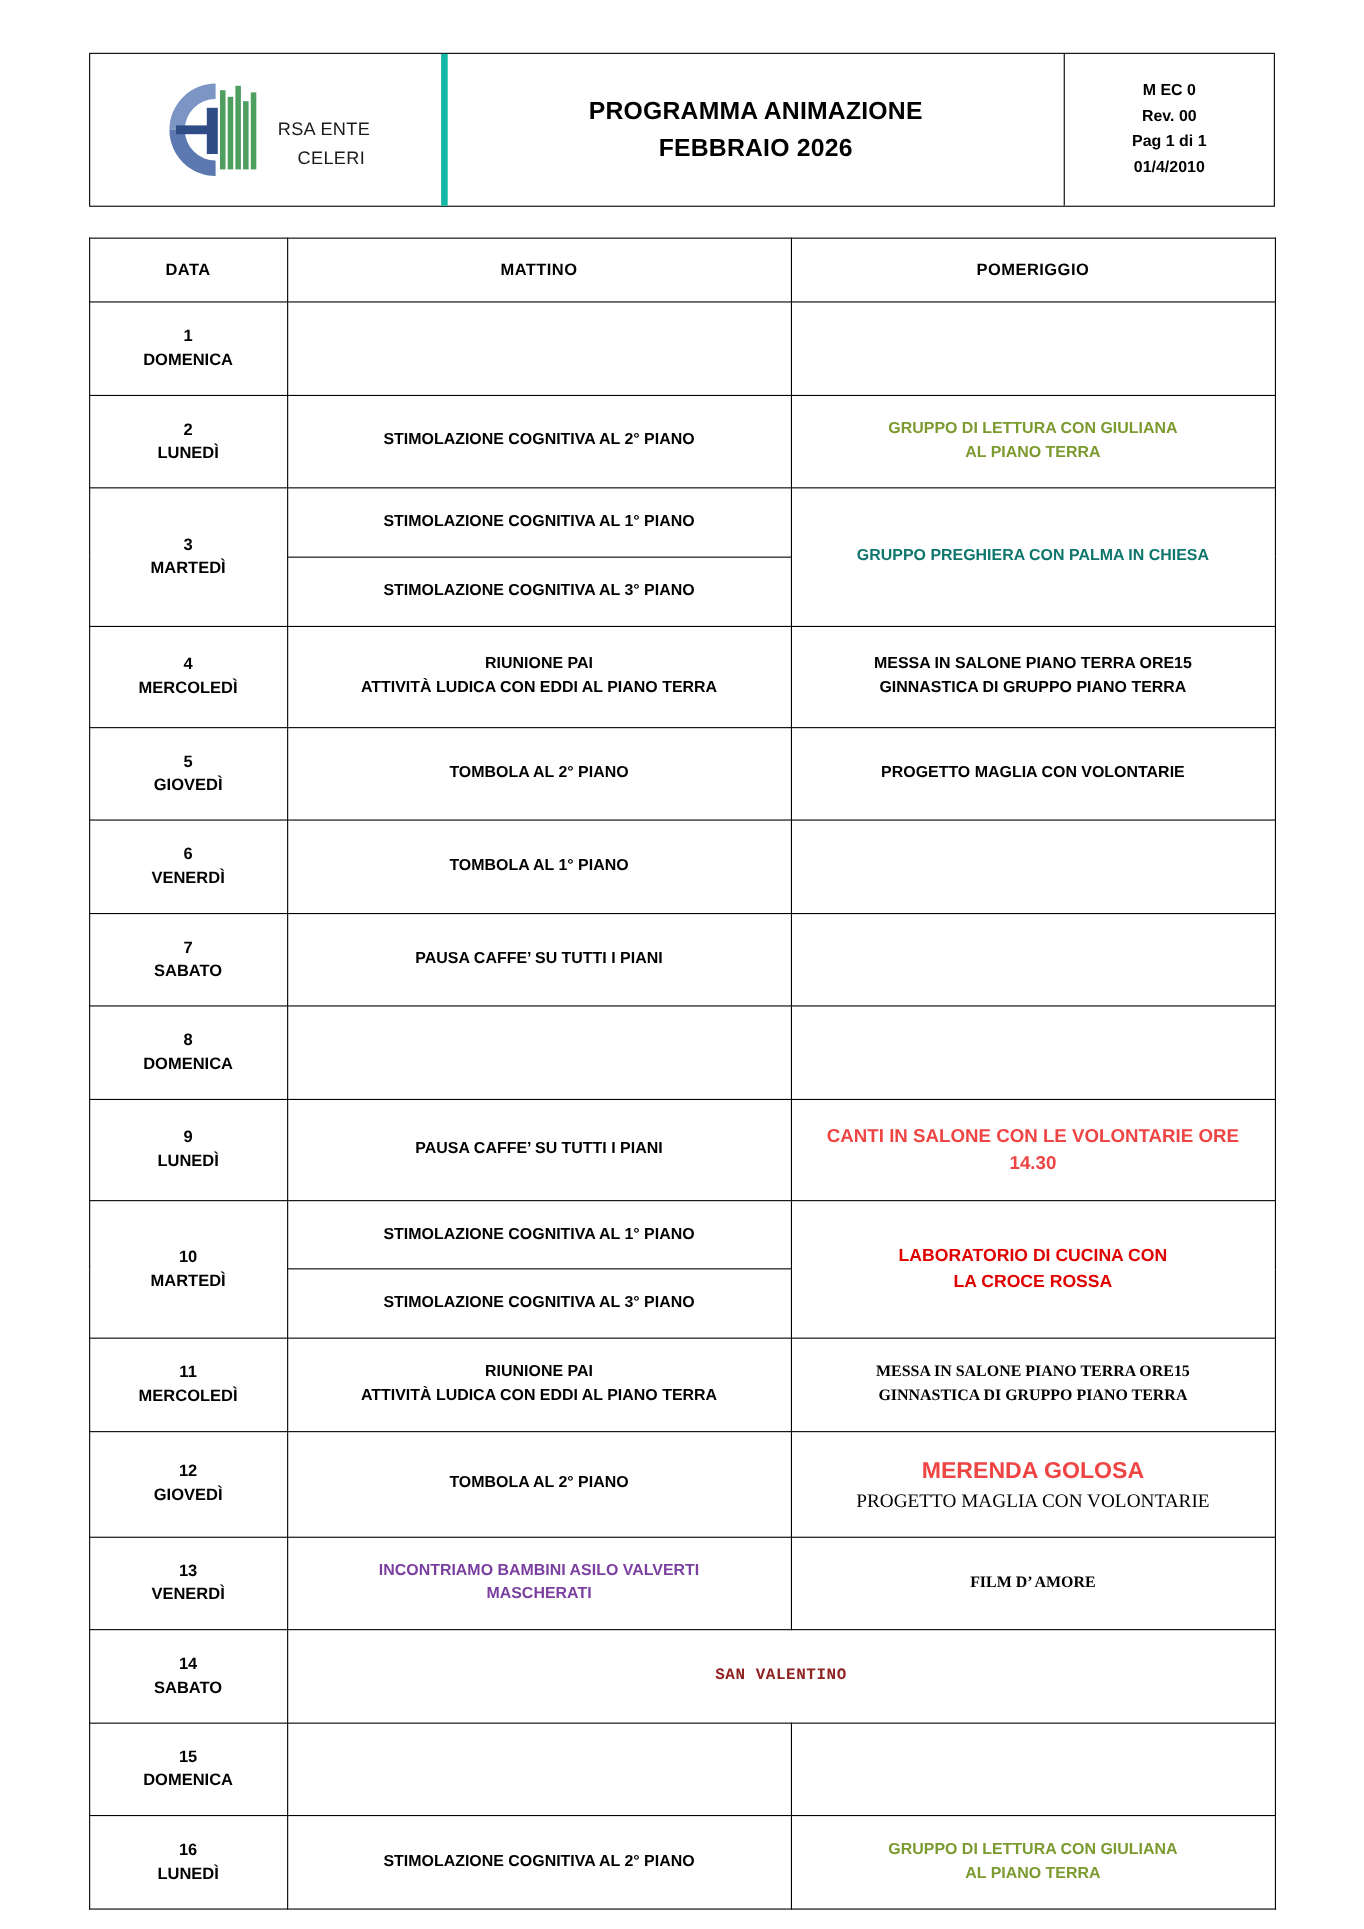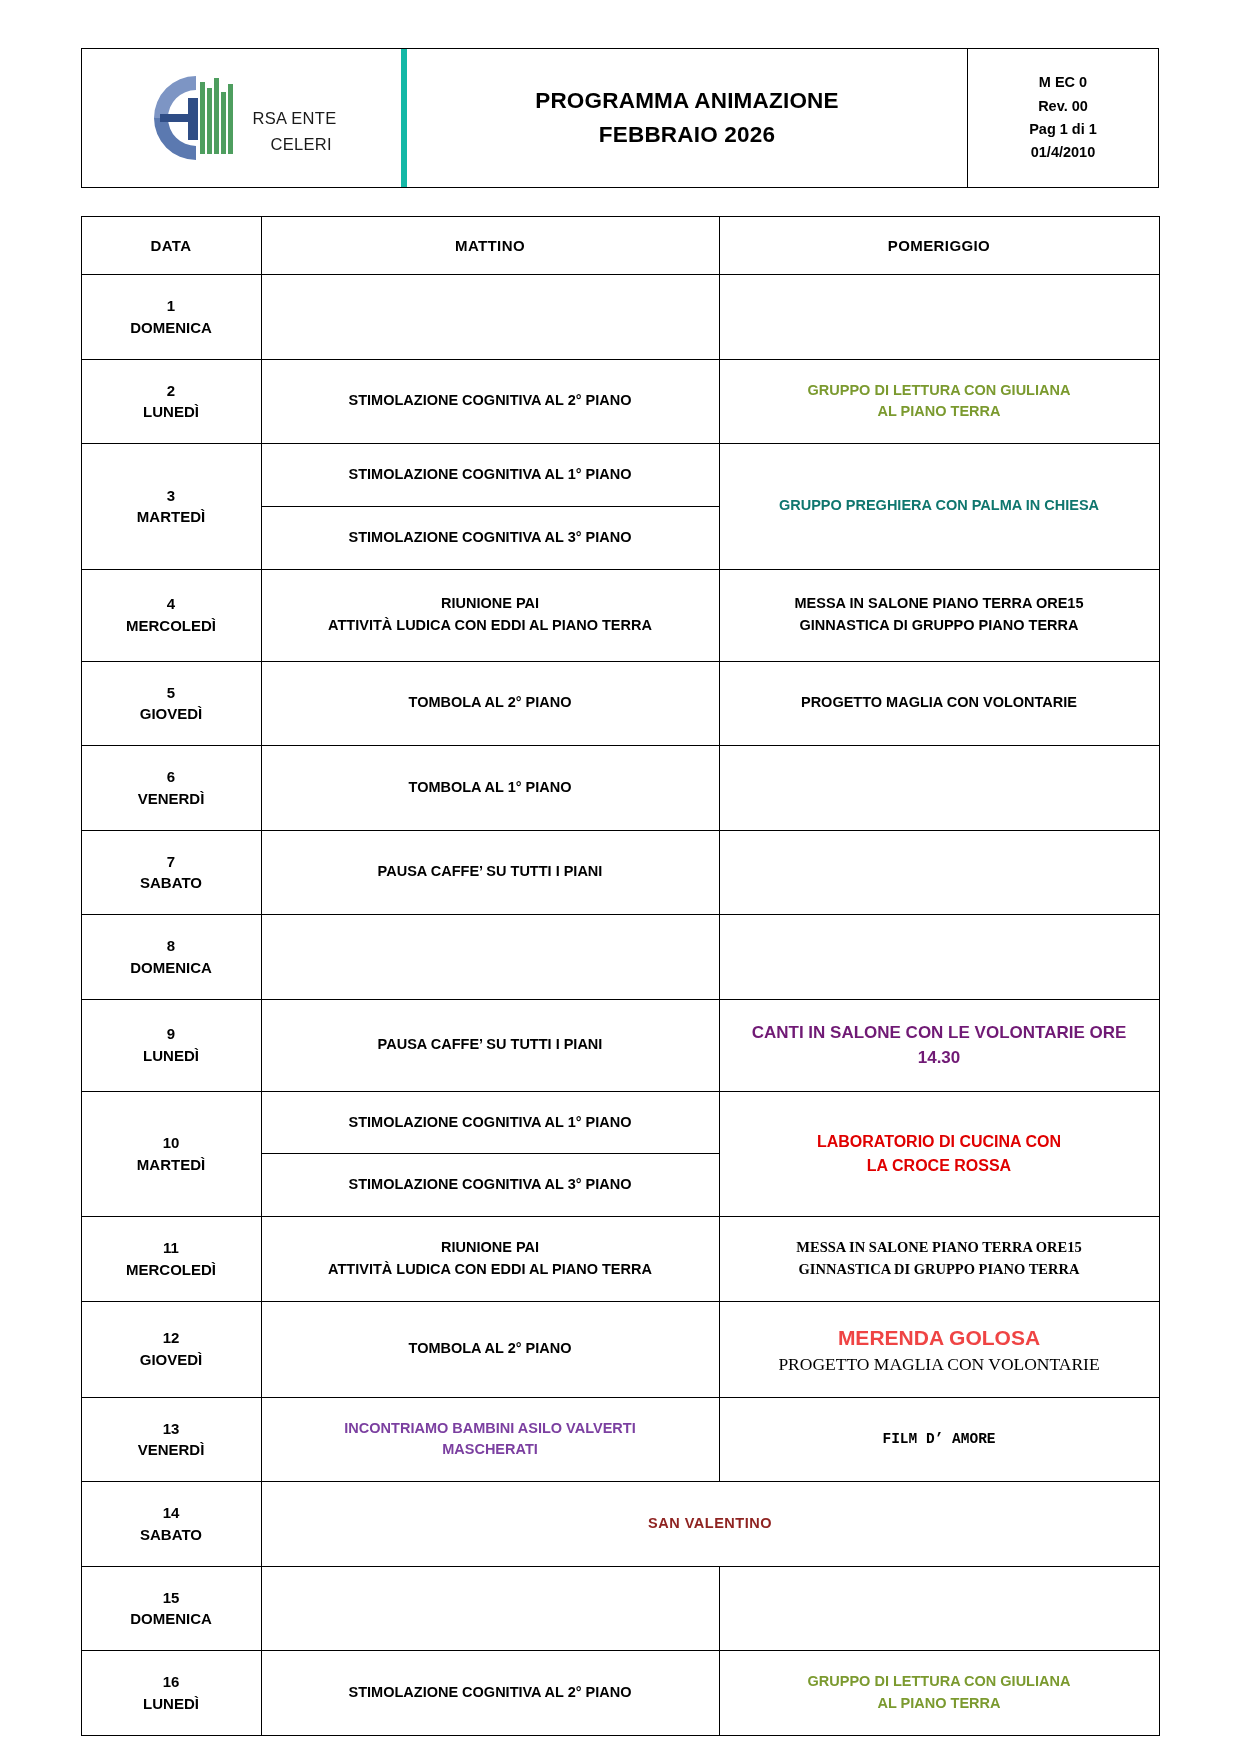--- a/index.html
+++ b/index.html
@@ -116,39 +116,39 @@
     text-align: center;
     font-size: 14.5px;
     font-weight: bold;
     line-height: 1.5;
   }
   .sub { display: block; }
 
   
   .v-olive   { color: #7b9a2f; }
   .v-blue    { color: #0f766e; margin-left: 48px; }
-  .v-navy    { color: #701a75; }
+  .v-navy    { color: #ef4444; }
   .v-red     { color: #e00000; }
   .v-purple  { color: #7b3fa0; }
   .v-darkred { color: #8f2321; }
   .v-orange  { color: #ef4444; }
 
   .f-serif {
     font-family: "Liberation Serif", serif;
     font-weight: normal;
     font-size: 17.5px;
     line-height: 1.35;
   }
   .f-serif-b {
-    font-family: Liberation Mono, monospace;
+    font-family: Liberation Serif, serif;
     font-weight: normal;
     font-size: 19px;
   }
   .f-big-serif {
-    font-family: Liberation Sans, sans-serif;
+    font-family: Liberation Mono, monospace;
     font-weight: normal;
     font-size: 38px;
     letter-spacing: .5px;
   }
   .f-merenda {
     font-size: 21px;
     font-weight: bold;
   }
   .t58 { height: 58px; }
   .t48 { height: 48px; }

